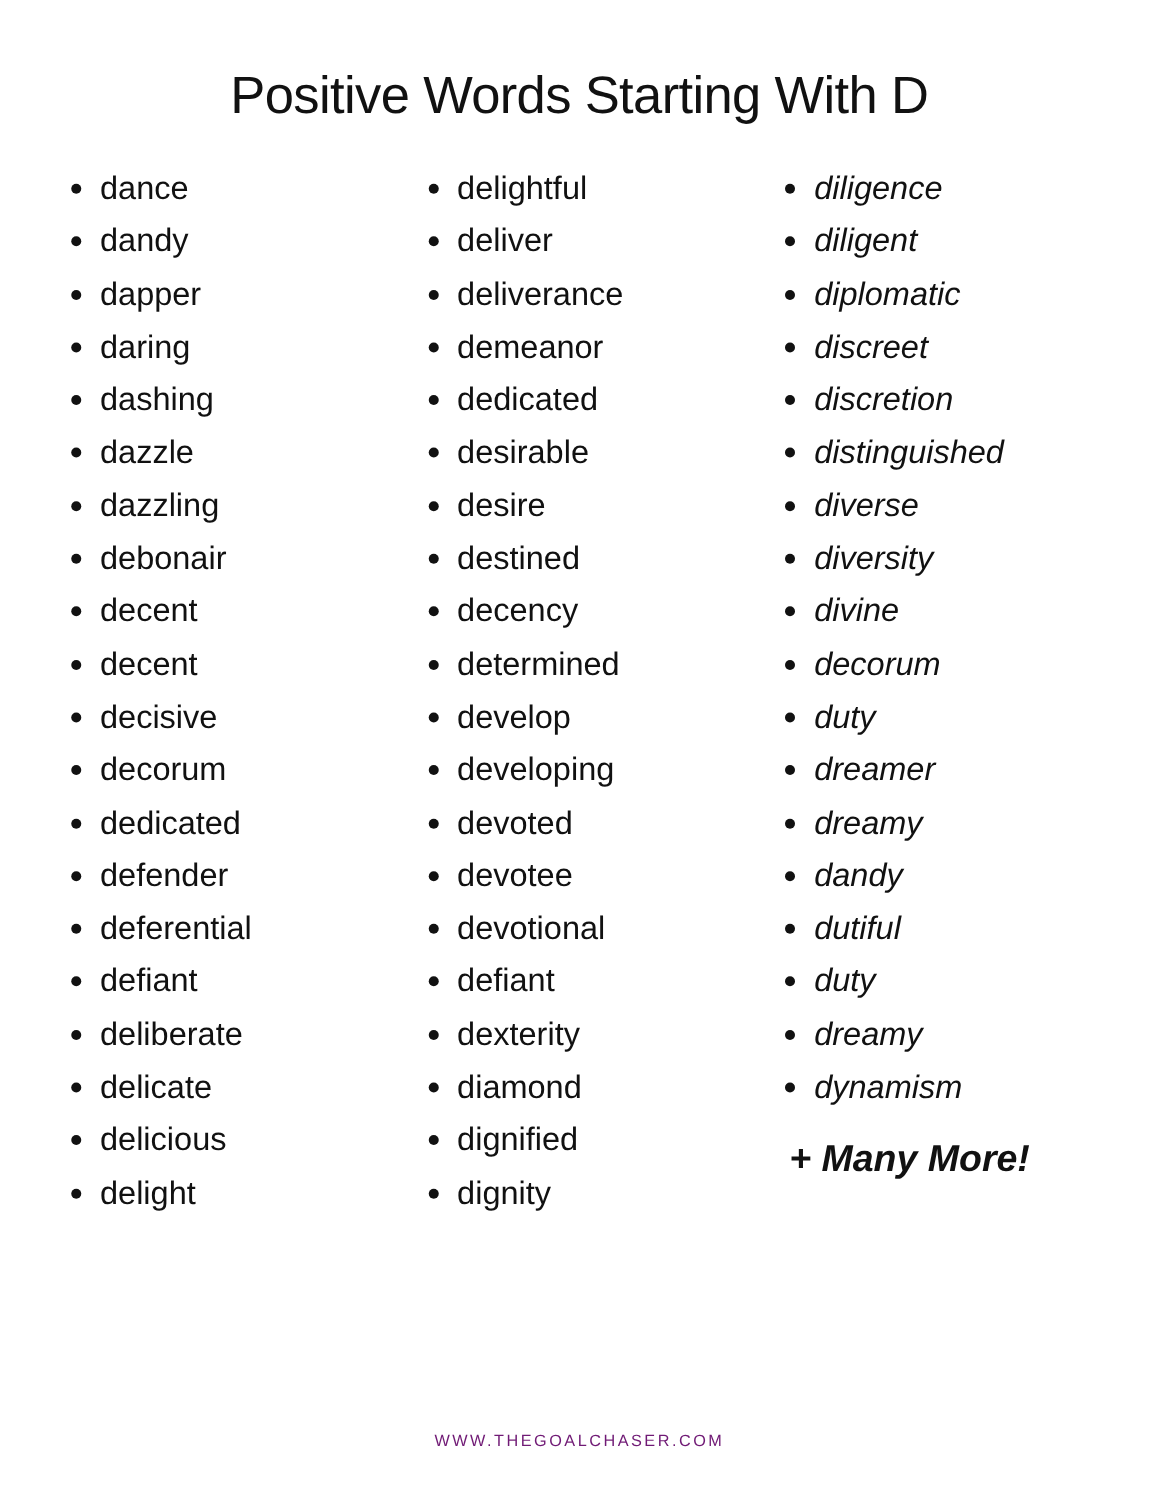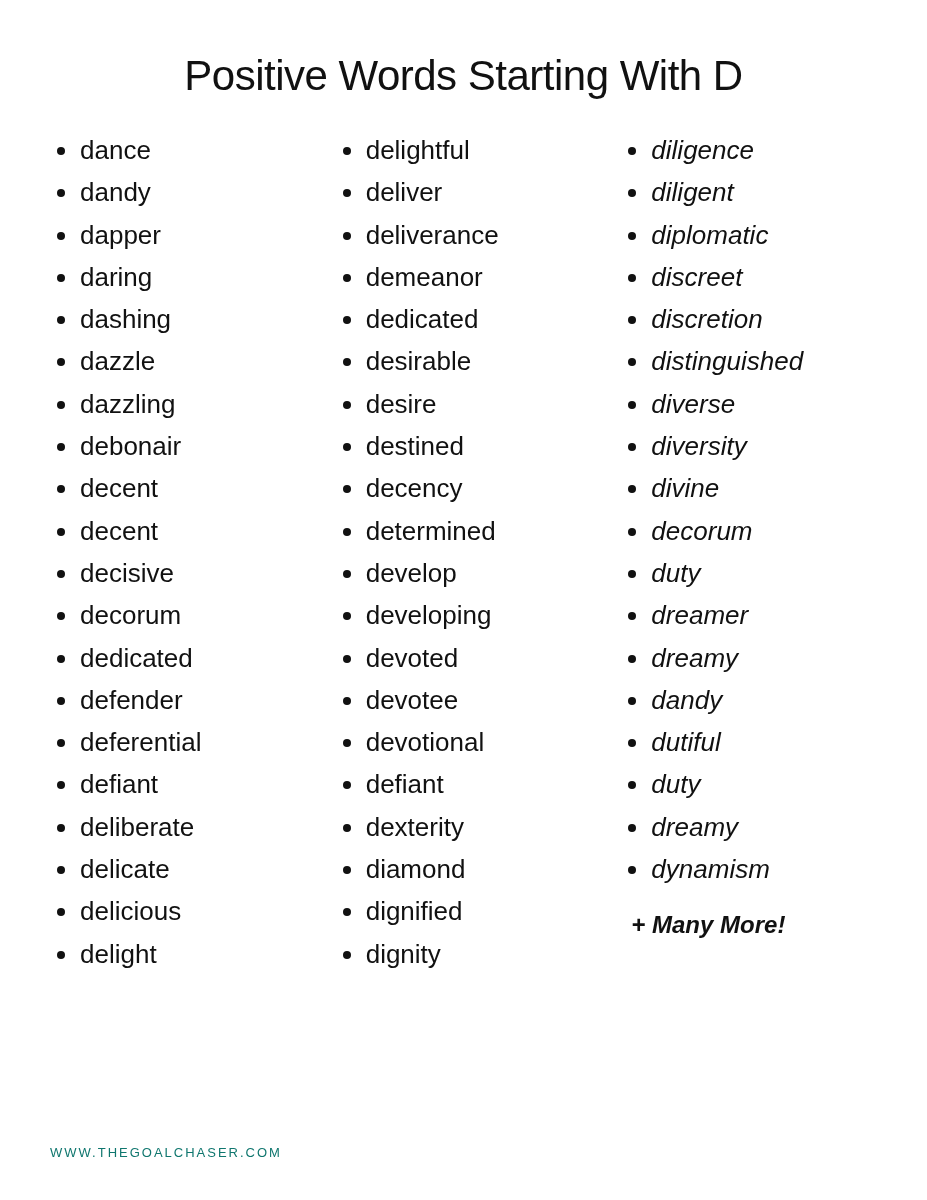--- a/index.html
+++ b/index.html
@@ -55,32 +55,32 @@
       color: #111111;
       font-family: Arial, Helvetica, sans-serif;
       line-height: 1.55;
     }
 
     .column li {
       margin-bottom: 2px;
     }
 
     .more-text {
-      font-size: 24px;
+      font-size: 30px;
       font-weight: bold;
       color: #111111;
       font-family: Arial, Helvetica, sans-serif;
       padding-left: 10px;
       padding-top: 20px;
     }
 
     .footer {
-      text-align: left;
+      text-align: center;
       font-size: 13px;
-      color: #0f766e;
+      color: #701a75;
       letter-spacing: 2px;
       font-family: Arial, Helvetica, sans-serif;
       margin-top: auto;
       padding-top: 20px;
       padding-bottom: 10px;
     }
   </style>
 </head>
 <body>
 

